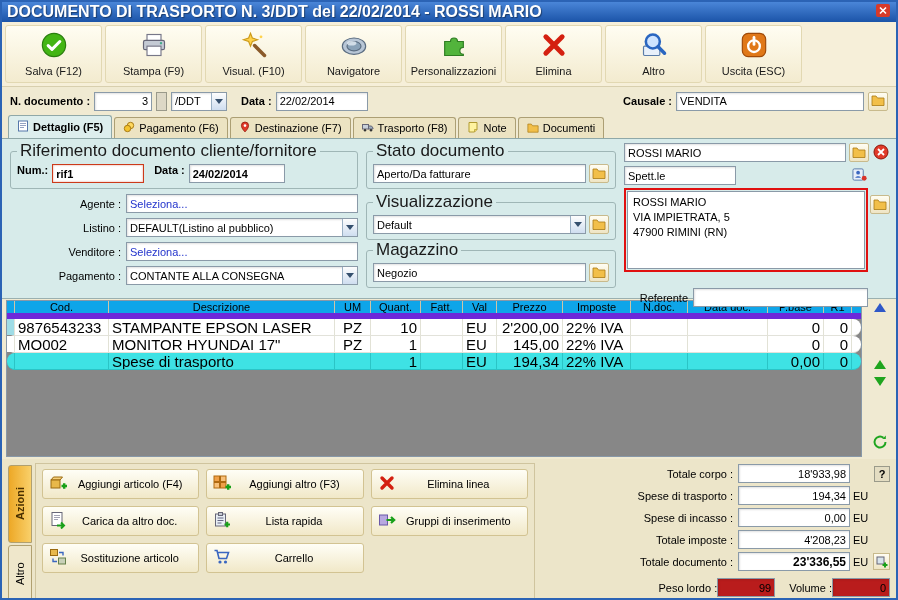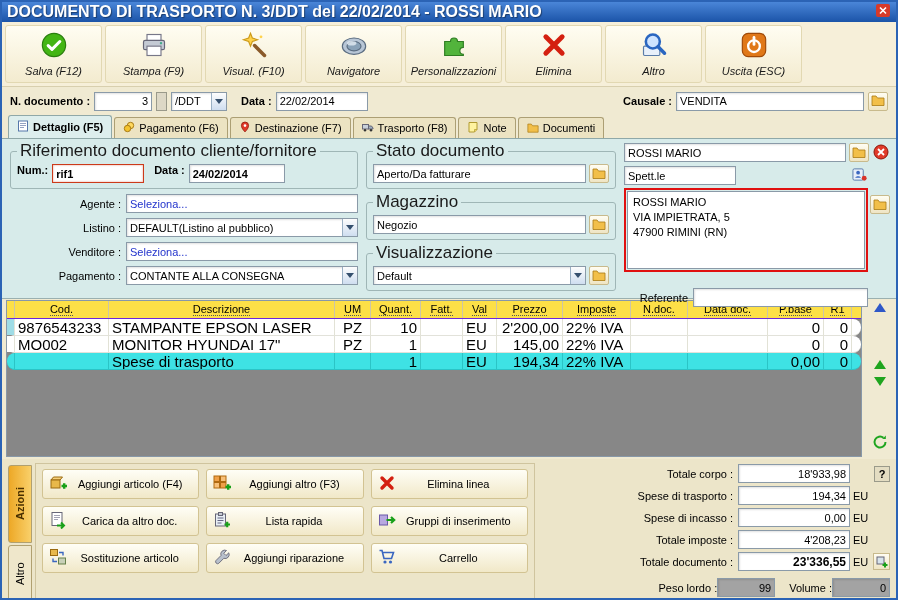--- a/index.html
+++ b/index.html
@@ -6,21 +6,21 @@
   body{width:898px;height:600px;background:#c0c0c0;}
   .window{width:898px;height:600px;border:2px solid #2b63b5;background:#f0ead2;display:flex;flex-direction:column;overflow:hidden;}
 
   
   .titlebar{height:20px;flex:0 0 20px;background:linear-gradient(#4a86d8,#1b54a8);color:#fff;display:flex;align-items:center;padding:0 5px;}
   .titlebar .ttl{flex:1;font-size:16px;font-weight:bold;text-shadow:1px 1px 1px rgba(0,0,0,.4);white-space:nowrap;overflow:hidden;}
   .closebtn{width:16px;height:14px;display:flex;align-items:center;justify-content:center;cursor:pointer;}
 
   
   .toolbar{height:65px;flex:0 0 65px;background:#f6efd9;border-bottom:1px solid #d8cfae;display:flex;align-items:center;padding:2px 3px;gap:3px;}
-  .tbtn{width:97px;height:58px;background:linear-gradient(#fffdf2,#f3ebcf);border:1px solid #e2d8b2;border-radius:3px;display:flex;flex-direction:column;align-items:center;justify-content:center;gap:2px;cursor:pointer;font-style:italic;}
+  .tbtn{width:97px;height:58px;background:linear-gradient(#fffdf2,#f3ebcf);border:1px solid #e2d8b2;border-radius:3px;display:flex;flex-direction:column;align-items:center;justify-content:center;gap:2px;cursor:pointer;}
   .tbtn span.lbl{font-size:11px;color:#1a1a1a;}
 
   
   .docrow{height:28px;flex:0 0 28px;display:flex;align-items:center;padding:0 8px;background:#f0ead2;font-size:11px;gap:4px;}
   .docrow b{font-weight:bold;}
   .inp{background:#fff;border:1px solid #8a9aa8;height:19px;font-size:11px;padding:0 3px;display:flex;align-items:center;box-shadow:inset 1px 1px 2px rgba(0,0,0,.12);}
   .inp.num{justify-content:flex-end;}
   .auxbtn{width:11px;height:19px;background:#ddd8c6;border:1px solid #9a9a8a;cursor:pointer;}
   .select{background:#fff;border:1px solid #8a9aa8;height:19px;display:flex;align-items:center;box-shadow:inset 1px 1px 2px rgba(0,0,0,.12);cursor:pointer;}
   .select .txt{flex:1;padding:0 3px;font-size:11px;white-space:nowrap;overflow:hidden;}
@@ -46,21 +46,21 @@
   .link{color:#2233cc;}
   .redinp{border:1px solid #cc3a1a;box-shadow:inset 0 0 2px rgba(200,40,10,.5);}
   .addrwrap{border:2px solid #e01010;margin-top:3px;margin-right:22px;padding:1px;}
   .addrbox{background:#fff;border:1px solid #8a9aa8;height:78px;padding:3px 5px;font-size:11px;line-height:1.35;}
   .deletebtn,.contactbtn{width:18px;height:18px;display:flex;align-items:center;justify-content:center;cursor:pointer;}
   .sidefolder{position:absolute;right:0;top:52px;}
 
   
   .tablewrap{height:160px;flex:0 0 160px;background:#f0ead2;display:flex;padding:1px 4px 2px;}
   .grid{width:856px;border:1px solid #8898a8;display:flex;flex-direction:column;background:#878787;}
-  .thead{display:flex;height:18px;background:#fde047;border-bottom:1px solid #6d28d9;flex:0 0 18px;}
+  .thead{display:flex;height:18px;background:#0ea5e9;border-bottom:6px solid #6d28d9;flex:0 0 18px;}
   .th{font-size:11px;display:flex;align-items:center;justify-content:center;border-right:1px solid #cdc5a8;overflow:hidden;white-space:nowrap;}
   .th span{border-bottom:1px dotted #555;}
   .trow{display:flex;height:17px;flex:0 0 17px;background:#fff;border-bottom:1px solid #e2e2da;font-size:15px;border-radius:8px;}
   .trow.selected{background:#3ee2e4;border-bottom-color:#2bc4c6;}
   .td{display:flex;align-items:center;padding:0 3px;border-right:1px solid #e2e2d6;overflow:hidden;white-space:nowrap;}
   .trow.selected .td{border-right-color:#2bc4c6;text-align:center;}
   .td.r{justify-content:flex-end;}
   .td.c{justify-content:center;}
   .c-ind{width:8px;padding:0;}
   .c-cod{width:94px}.c-desc{width:226px}.c-um{width:36px}.c-qta{width:50px}.c-fatt{width:42px}.c-val{width:34px}.c-prz{width:66px}.c-imp{width:68px}.c-ndoc{width:57px}.c-ddoc{width:80px}.c-pbase{width:56px}.c-r1{width:28px}.c-fill{flex:1;border-right:none;}
@@ -83,21 +83,21 @@
   .totals{flex:1;margin-left:10px;display:flex;flex-direction:column;gap:3px;font-size:11px;padding-top:1px;}
   .trowt{display:flex;align-items:center;justify-content:flex-end;}
   .trowt .tlab{margin-right:5px;white-space:nowrap;text-align:right;}
   .vbox{width:112px;height:19px;background:#fff;border:1px solid #8a9aa8;box-shadow:inset 1px 1px 2px rgba(0,0,0,.12);display:flex;align-items:center;justify-content:flex-end;padding:0 3px;}
   .vbox.bold{font-weight:bold;font-size:12px;}
   .sfx{width:22px;padding-left:3px;}
   .extra{width:18px;display:flex;justify-content:flex-end;}
   .helpbtn{width:16px;height:16px;background:#e4ddc2;border:1px solid #9a9a8a;font-size:11px;font-weight:bold;display:flex;align-items:center;justify-content:center;cursor:pointer;}
   .minibtn{width:17px;height:17px;background:linear-gradient(#fffdf2,#efe5c4);border:1px solid #c8ba8c;display:flex;align-items:center;justify-content:center;cursor:pointer;}
   .pesorow{display:flex;align-items:center;justify-content:flex-end;margin-top:4px;}
-  .smbox{width:58px;height:19px;background:#a3a3a3;border:1px solid #8a9aa8;box-shadow:inset 1px 1px 2px rgba(0,0,0,.12);display:flex;align-items:center;justify-content:flex-end;padding:0 3px;}
+  .smbox{width:58px;height:19px;background:#b91c1c;border:1px solid #8a9aa8;box-shadow:inset 1px 1px 2px rgba(0,0,0,.12);display:flex;align-items:center;justify-content:flex-end;padding:0 3px;}
 </style>
 </head>
 <body>
 
 <div class="window">
 
   <div class="titlebar">
     <div class="ttl">DOCUMENTO DI TRASPORTO N. 3/DDT del 22/02/2014 - ROSSI MARIO</div>
     <div class="closebtn">
       <span><svg width="14" height="13" viewBox="0 0 14 13">
@@ -287,40 +287,40 @@
         <legend>Stato documento</legend>
         <div style="display:flex;gap:3px;align-items:center;">
           <div class="inp" style="flex:1">Aperto/Da fatturare</div>
           <div class="folderbtn">
               <span><svg width="14" height="12" viewBox="0 0 14 12">
                   <path d="M1 2h4l1.5 2H13v7.5H1z" fill="#f2bf49" stroke="#a87a14" stroke-width="0.8"></path>
                 </svg></span>
             </div>
         </div>
       </fieldset>
-      <fieldset style="margin-bottom:3px">
-        <legend>Magazzino</legend>
-        <div style="display:flex;gap:3px;align-items:center;">
-          <div class="inp" style="flex:1">Negozio</div>
-          <div class="folderbtn">
-              <span><svg width="14" height="12" viewBox="0 0 14 12">
-                  <path d="M1 2h4l1.5 2H13v7.5H1z" fill="#f2bf49" stroke="#a87a14" stroke-width="0.8"></path>
-                </svg></span>
-            </div>
-        </div>
-      </fieldset>
       <fieldset>
         <legend>Visualizzazione</legend>
         <div style="display:flex;gap:3px;align-items:center;">
           <div class="select" style="flex:1">
             <span class="txt">Default</span>
             <span class="arr">
                 <span class="tri dn"></span>
               </span>
           </div>
+          <div class="folderbtn">
+              <span><svg width="14" height="12" viewBox="0 0 14 12">
+                  <path d="M1 2h4l1.5 2H13v7.5H1z" fill="#f2bf49" stroke="#a87a14" stroke-width="0.8"></path>
+                </svg></span>
+            </div>
+        </div>
+      </fieldset>
+      <fieldset style="margin-bottom:3px">
+        <legend>Magazzino</legend>
+        <div style="display:flex;gap:3px;align-items:center;">
+          <div class="inp" style="flex:1">Negozio</div>
           <div class="folderbtn">
               <span><svg width="14" height="12" viewBox="0 0 14 12">
                   <path d="M1 2h4l1.5 2H13v7.5H1z" fill="#f2bf49" stroke="#a87a14" stroke-width="0.8"></path>
                 </svg></span>
             </div>
         </div>
       </fieldset>
     </div>
 
     <div class="col-right">
@@ -537,26 +537,20 @@
       <div class="abtn">
         <span><svg width="18" height="18" viewBox="0 0 18 18">
               <rect x="1.5" y="1.5" width="7" height="6" fill="#e8b84a" stroke="#9a6a10"></rect>
               <rect x="9.5" y="10" width="7" height="6" fill="#c8d0b8" stroke="#66804a"></rect>
               <path d="M10 4.5h4v3M8 13.5H4v-3" fill="none" stroke="#3a66c0" stroke-width="1.4"></path>
             </svg></span>
         <span class="alab">Sostituzione articolo</span>
       </div>
       <div class="abtn">
         <span><svg width="18" height="18" viewBox="0 0 18 18">
-              <path d="M13.5 2.5a4 4 0 0 0-5.5 5L3 12.5a2 2 0 0 0 2.8 2.8l5-5a4 4 0 0 0 5-5.5L13 7.5l-2.2-2.2z" fill="#b8c0cc" stroke="#667" stroke-width="0.9"></path>
-            </svg></span>
-        <span class="alab">Aggiungi riparazione</span>
-      </div>
-      <div class="abtn">
-        <span><svg width="18" height="18" viewBox="0 0 18 18">
               <path d="M1.5 2.5H4l2 8h7.5l2-6H5" fill="none" stroke="#3a66c0" stroke-width="1.6"></path>
               <circle cx="7" cy="14" r="1.6" fill="#3a66c0"></circle>
               <circle cx="12.5" cy="14" r="1.6" fill="#3a66c0"></circle>
             </svg></span>
         <span class="alab">Carrello</span>
       </div>
     </div>
 
     <div class="totals">
       <div class="trowt">

